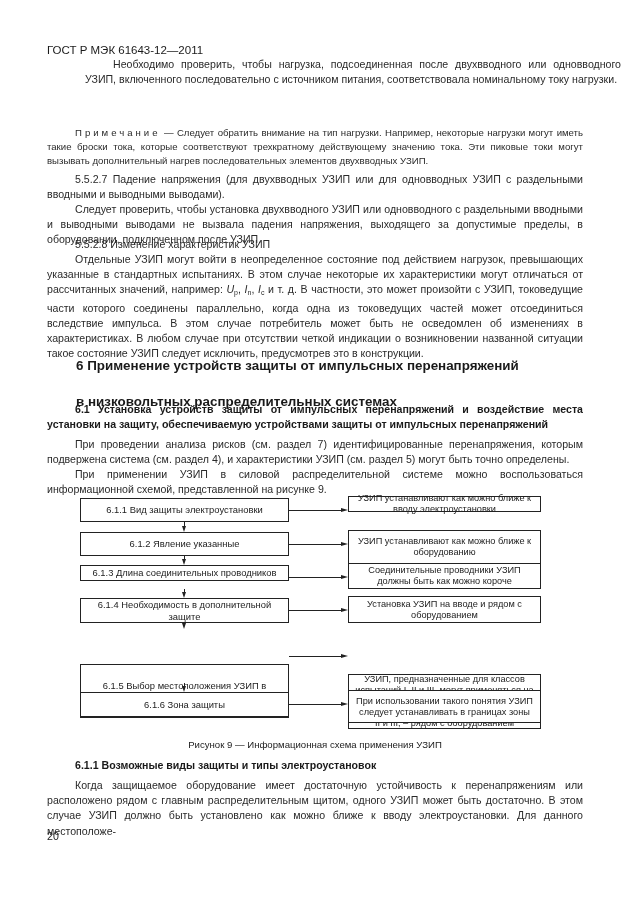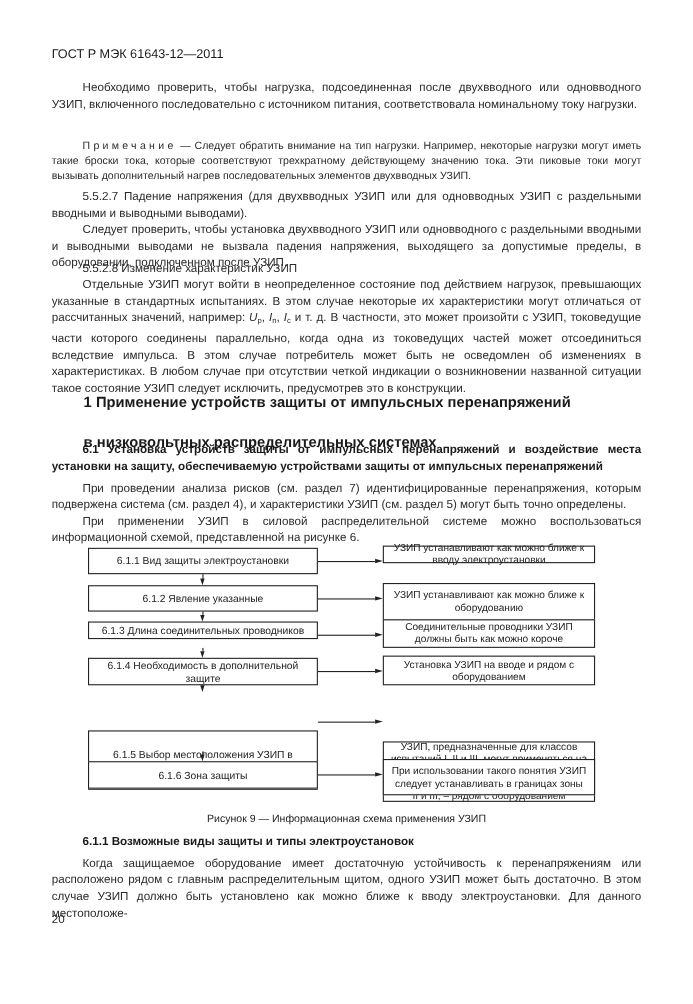--- a/index.html
+++ b/index.html
@@ -24,40 +24,40 @@
   .cap { position:absolute; left:0; width:630px; top:739px; text-align:center; font-size:9.6px; color:#222; }
   .pgnum { position:absolute; left:47px; top:830px; font-size:10.6px; color:#222; }
   sub { font-size:7px; vertical-align:-2px; }
   i { font-style:italic; }
 </style>
 </head>
 <body>
 
 <div class="abs hdr">ГОСТ Р МЭК 61643-12—2011</div>
 
-<p class="p" style="top:73px;"><span class="ind"></span><span>Необходимо проверить, чтобы  нагрузка, подсоединенная после двухвводного или одновводного УЗИП,  включенного  последовательно  с  источником  питания,  соответствовала  номинальному  току нагрузки.</span></p>
+<p class="p" style="top:57px;margin-left:38px;"><span class="ind"></span><span>Необходимо проверить, чтобы  нагрузка, подсоединенная после двухвводного или одновводного УЗИП,  включенного  последовательно  с  источником  питания,  соответствовала  номинальному  току нагрузки.</span></p>
 
 <p class="p note" style="top:126px;"><span class="ind"></span><span class="sp">Примечание</span><span> — Следует обратить внимание на тип нагрузки. Например, некоторые нагрузки  могут иметь такие броски тока, которые соответствуют трехкратному действующему значению тока. Эти пиковые токи могут вызывать  дополнительный нагрев последовательных элементов двухвводных УЗИП.</span></p>
 
 <p class="p" style="top:172px;"><span class="ind"></span><span>5.5.2.7 Падение напряжения (для двухвводных УЗИП или для одновводных УЗИП с раздельными вводными и выводными выводами).</span></p>
 
 <p class="p" style="top:202px;"><span class="ind"></span><span>Следует проверить, чтобы установка двухвводного УЗИП или одновводного с раздельными вводными и выводными выводами не вызвала падения напряжения, выходящего за допустимые пределы, в оборудовании, подключенном после УЗИП.</span></p>
 
 <p class="p" style="top:237px;"><span class="ind"></span><span>5.5.2.8 Изменение характеристик УЗИП</span></p>
 
 <p class="p" style="top:252px;"><span class="ind"></span><span>Отдельные УЗИП могут войти в неопределенное состояние под действием нагрузок, превышающих указанные в стандартных испытаниях. В этом случае некоторые их характеристики могут отличаться от рассчитанных значений, например: </span><i>U</i><sub>p</sub>, <i>I</i><sub>n</sub>, <i>I</i><sub>c</sub><span> и т. д. В частности, это может произойти с УЗИП, токоведущие части которого соединены параллельно, когда одна из токоведущих частей может отсоединиться вследствие импульса. В этом случае потребитель может быть не осведомлен об изменениях в характеристиках. В любом случае при отсутствии четкой индикации о возникновении названной ситуации такое состояние УЗИП следует исключить, предусмотрев это в конструкции.</span></p>
 
-<div class="h1" style="top:356px;">1  Применение устройств защиты от импульсных перенапряжений</div>
+<div class="h1" style="top:356px;">6  Применение устройств защиты от импульсных перенапряжений</div>
 <div class="h1" style="top:392px;">в низковольтных распределительных системах</div>
 
 <p class="h2" style="top:402px;"><span class="ind" style="display:inline-block;width:28px;"></span><span>6.1 Установка устройств защиты от импульсных перенапряжений  и воздействие места установки на защиту, обеспечиваемую устройствами защиты от импульсных перенапряжений</span></p>
 
 <p class="p" style="top:437px;"><span class="ind"></span><span>При проведении  анализа рисков (см. раздел 7) идентифицированные перенапряжения, которым подвержена система (см. раздел 4), и характеристики УЗИП  (см. раздел 5) могут быть точно определены.</span></p>
 
-<p class="p" style="top:467px;"><span class="ind"></span><span>При применении УЗИП в силовой распределительной системе можно воспользоваться информационной схемой, представленной на рисунке 6.</span></p>
+<p class="p" style="top:467px;"><span class="ind"></span><span>При применении УЗИП в силовой распределительной системе можно воспользоваться информационной схемой, представленной на рисунке 9.</span></p>
 
 <div>
   <div class="box lbox" style="top:498px;height:24px;">6.1.1 Вид защиты электроустановки</div>
   <div class="box lbox" style="top:532px;height:24px;">6.1.2 Явление указанные</div>
   <div class="box lbox" style="top:565px;height:16px;">6.1.3 Длина соединительных проводников</div>
   <div class="box lbox" style="top:598px;height:25px;">6.1.4 Необходимость в дополнительной защите</div>
   <div class="box lbox" style="top:664px;height:54px;">6.1.5 Выбор местоположения УЗИП в зависимости от класса испытаний</div>
   <div class="box lbox" style="top:692px;height:25px;">6.1.6 Зона защиты</div>
 
   <div class="box rbox" style="top:496px;height:16px;">УЗИП устанавливают как можно ближе к вводу электроустановки</div>

